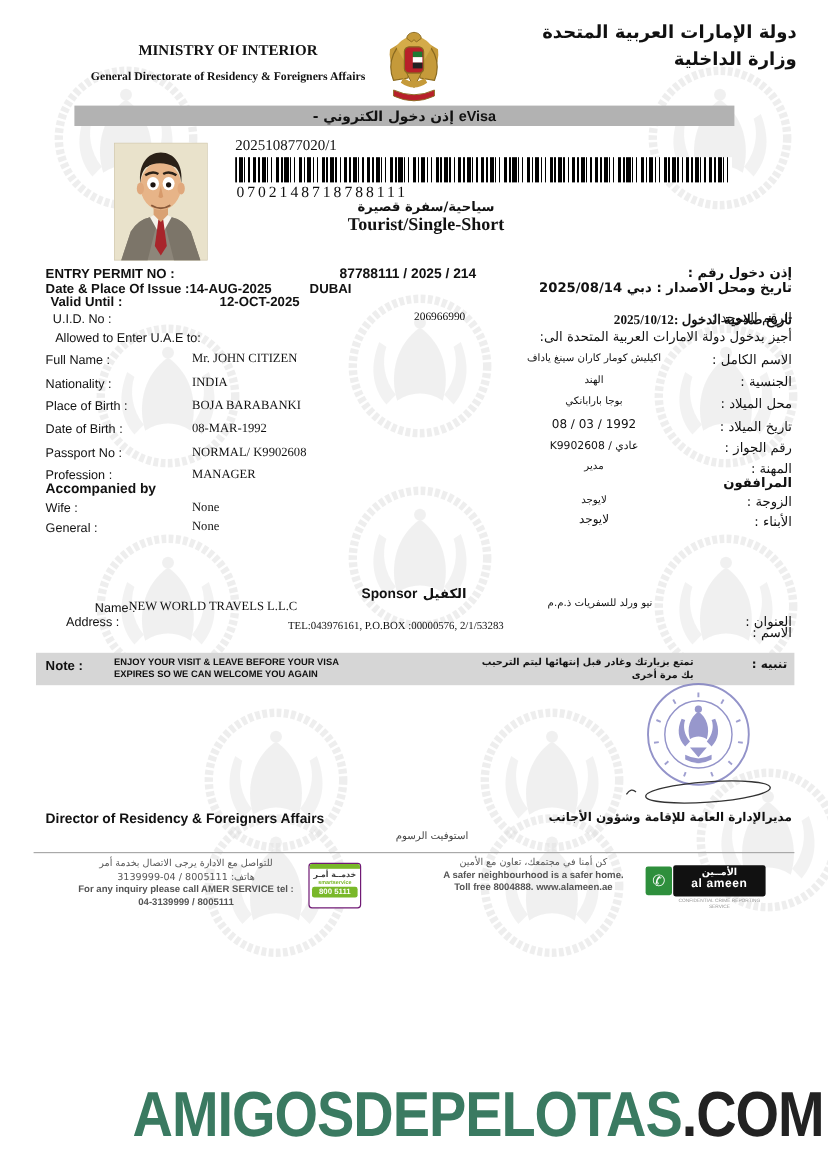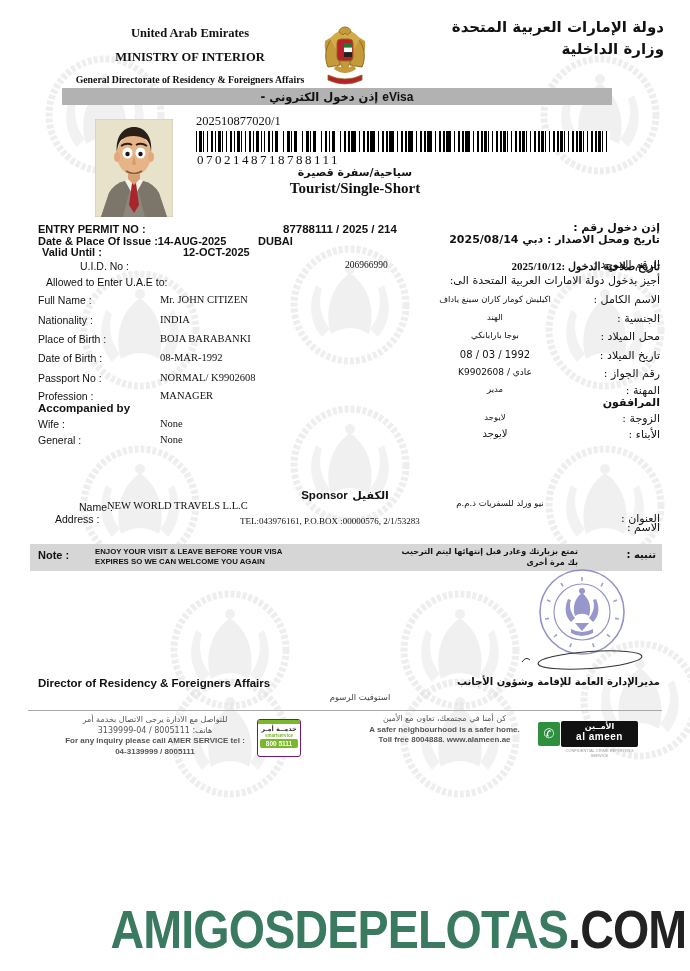--- a/index.html
+++ b/index.html
@@ -81,21 +81,20 @@
       <use href="#wmk" x="350" y="465"></use>
       <use href="#wmk" x="605" y="505"></use>
     <use href="#wmk" x="230" y="650"></use>
       <use href="#wmk" x="460" y="650"></use>
     <use href="#wmk" x="230" y="738"></use>
       <use href="#wmk" x="460" y="738"></use>
       <use href="#wmk" x="640" y="700"></use>
   </svg>
 
   <div class="abs lyr hdr-en">
-    <div class="l1">United Arab Emirates</div>
     <div class="l2">MINISTRY OF INTERIOR</div>
     <div class="l3">General Directorate of Residency &amp; Foreigners Affairs</div>
   </div>
 
   <svg class="abs lyr" style="left:316px;top:25px;" width="58" height="64" viewBox="0 0 58 64">
     <g>
       <path d="M29,4 L13,34 A26 26 0 0 1 9,16 Z" fill="#c59a3a"></path>
       <path d="M29,4 L45,34 A26 26 0 0 0 49,16 Z" fill="#c59a3a"></path>
       <path d="M29,6 C14,12 8,26 10,40 L24,42 Z" fill="#b78а30" opacity="0"></path>
       <path d="M29,6 C12,10 6,28 12,42 L24,40 Z" fill="#c59a3a" stroke="#8a6a20" stroke-width="1"></path>
@@ -158,21 +157,21 @@
   <div class="abs lyr ar b arl" style="top:221px;">إذن دخول رقم :</div>
 
   <div class="abs lyr b" style="left:38px;top:235px;font-size:11px;">Date &amp; Place Of Issue :14-AUG-2025</div>
   <div class="abs lyr b" style="left:258px;top:235px;font-size:11px;">DUBAI</div>
   <div class="abs lyr ar b arl" style="top:233px;">تاريخ ومحل الاصدار : دبي 2025/08/14</div>
 
   <div class="abs lyr b" style="left:42px;top:246px;font-size:11px;">Valid Until :</div>
   <div class="abs lyr b" style="left:183px;top:246px;font-size:11px;">12-OCT-2025</div>
   <div class="abs lyr ar b arl" style="top:260px;font-family:Liberation Serif, serif;">تاريخ صلاحية الدخول :2025/10/12</div>
 
-  <div class="abs lyr lab" style="left:44px;top:260px;margin-left:36px;">U.I.D. No :</div>
+  <div class="abs lyr lab" style="left:44px;top:260px;">U.I.D. No :</div>
   <div class="abs lyr serif" style="left:345px;top:260px;font-size:9.5px;">206966990</div>
   <div class="abs lyr ar arl" style="top:258px;">الرقم الموحد :</div>
 
   <div class="abs lyr lab" style="left:46px;top:276px;">Allowed to Enter U.A.E to:</div>
   <div class="abs lyr ar arl" style="top:274px;">أجيز بدخول دولة الامارات العربية المتحدة الى:</div>
 
   <div class="abs lyr lab" style="left:38px;top:294px;">Full Name :</div>
   <div class="abs lyr serif val" style="left:160px;top:294px;">Mr. JOHN CITIZEN</div>
   <div class="abs lyr ar arv" style="top:294px;">اكيليش كومار كاران سينغ ياداف</div>
   <div class="abs lyr ar arl" style="top:293px;">الاسم الكامل :</div>

